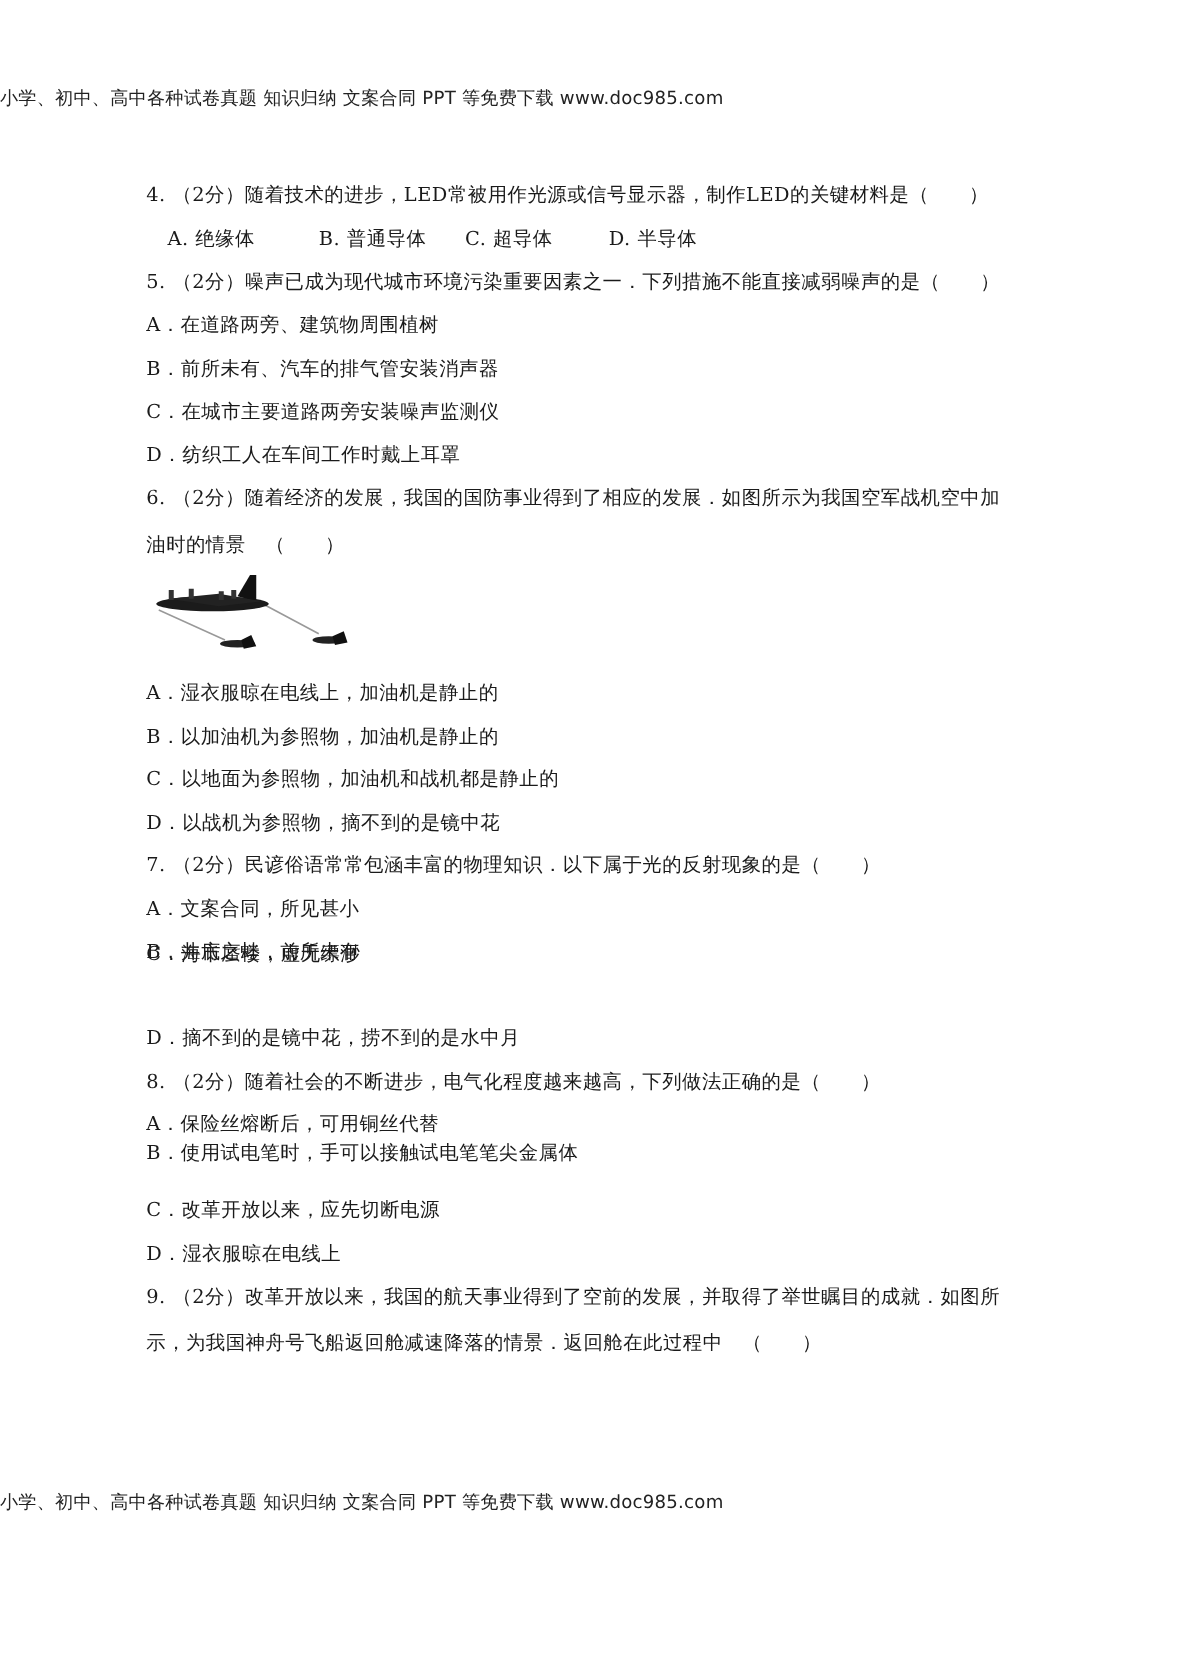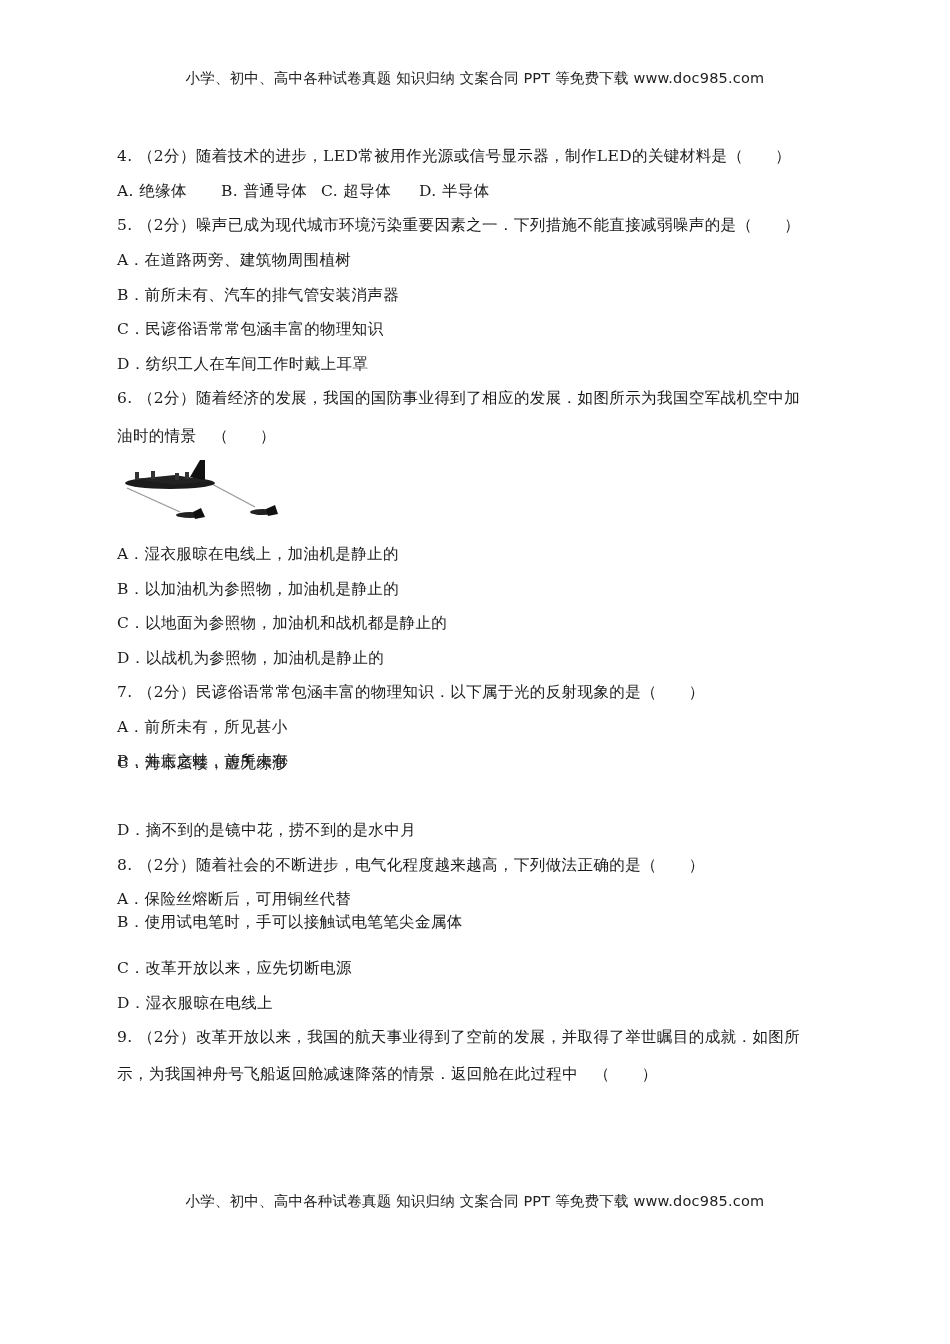--- a/index.html
+++ b/index.html
@@ -1,39 +1,39 @@
 <!DOCTYPE html>
 <html><head>
 <meta charset="utf-8">
 <style>
   html, body { margin: 0; padding: 0; background: #ffffff; }
   body { width: 950px; height: 1344px; position: relative; overflow: hidden;
          font-family: "DejaVu Serif", "Liberation Serif", serif; color: #1a1a1a; }
-  .header, .footer { position: absolute; left: 0; width: 950px; text-align: center;
+  .header, .footer { position: absolute; left: 0; width: 950px; 
          font-family: "DejaVu Sans", "Liberation Sans", sans-serif; font-size: 14.5px; color: #222; letter-spacing: 0.2px; }
   .header { top: 69px; }
   .footer { top: 1192px; }
   .line { position: absolute; left: 117px; font-size: 15.5px; white-space: nowrap; letter-spacing: 0.4px; }
-  .opt-inline span { display: inline-block; }
+  .opt-inline span { display: inline-block; margin-left: 17px; }
   .figure { position: absolute; left: 115px; top: 455px; width: 170px; height: 75px; }
 </style>
 </head>
 <body>
 
 <div class="header">小学、初中、高中各种试卷真题 知识归纳 文案合同 PPT 等免费下载  www.doc985.com</div>
 
 <div class="line" style="top:146px">4. （2分）随着技术的进步，LED常被用作光源或信号显示器，制作LED的关键材料是（　　）</div>
 <div class="line opt-inline" style="top:181px">
   <span style="width:104px">A. 绝缘体</span><span style="width:100px">B. 普通导体</span><span style="width:98px">C. 超导体</span><span>D. 半导体</span>
 </div>
 
 <div class="line" style="top:215px">5. （2分）噪声已成为现代城市环境污染重要因素之一．下列措施不能直接减弱噪声的是（　　）</div>
 <div class="line" style="top:250px">A．在道路两旁、建筑物周围植树</div>
 <div class="line" style="top:285px">B．前所未有、汽车的排气管安装消声器</div>
-<div class="line" style="top:319px">C．民谚俗语常常包涵丰富的物理知识</div>
+<div class="line" style="top:319px">C．在城市主要道路两旁安装噪声监测仪</div>
 <div class="line" style="top:354px">D．纺织工人在车间工作时戴上耳罩</div>
 
 <div class="line" style="top:388px">6. （2分）随着经济的发展，我国的国防事业得到了相应的发展．如图所示为我国空军战机空中加</div>
 <div class="line" style="top:426px">油时的情景　（　　）</div>
 
 <div class="figure">
   <svg width="170" height="75" viewBox="0 0 170 75">
 
     <line x1="12" y1="33" x2="65" y2="57" stroke="#999" stroke-width="1.2"></line>
     <line x1="95" y1="28" x2="140" y2="52" stroke="#999" stroke-width="1.2"></line>
@@ -50,24 +50,24 @@
     <path d="M78 57 L86 53 L90 62 L80 64 Z" fill="#111"></path>
 
     <ellipse cx="148" cy="57" rx="13" ry="3" fill="#222"></ellipse>
     <path d="M151 54 L160 50 L163 59 L153 61 Z" fill="#111"></path>
   </svg>
 </div>
 
 <div class="line" style="top:544px">A．湿衣服晾在电线上，加油机是静止的</div>
 <div class="line" style="top:579px">B．以加油机为参照物，加油机是静止的</div>
 <div class="line" style="top:613px">C．以地面为参照物，加油机和战机都是静止的</div>
-<div class="line" style="top:648px">D．以战机为参照物，加油机是静止的</div>
+<div class="line" style="top:648px">D．以战机为参照物，摘不到的是镜中花</div>
 
 <div class="line" style="top:682px">7. （2分）民谚俗语常常包涵丰富的物理知识．以下属于光的反射现象的是（　　）</div>
-<div class="line" style="top:717px">A．前所未有，所见甚小</div>
+<div class="line" style="top:717px">A．文案合同，所见甚小</div>
 <div class="line" style="top:751px">B．井底之蛙，前所未有</div>
 <div class="line" style="top:753px">C．海市蜃楼，虚无缥渺</div>
 <div class="line" style="top:820px">D．摘不到的是镜中花，捞不到的是水中月</div>
 
 <div class="line" style="top:855px">8. （2分）随着社会的不断进步，电气化程度越来越高，下列做法正确的是（　　）</div>
 <div class="line" style="top:889px">A．保险丝熔断后，可用铜丝代替</div>
 <div class="line" style="top:912px">B．使用试电笔时，手可以接触试电笔笔尖金属体</div>
 <div class="line" style="top:958px">C．改革开放以来，应先切断电源</div>
 <div class="line" style="top:993px">D．湿衣服晾在电线上</div>
 

